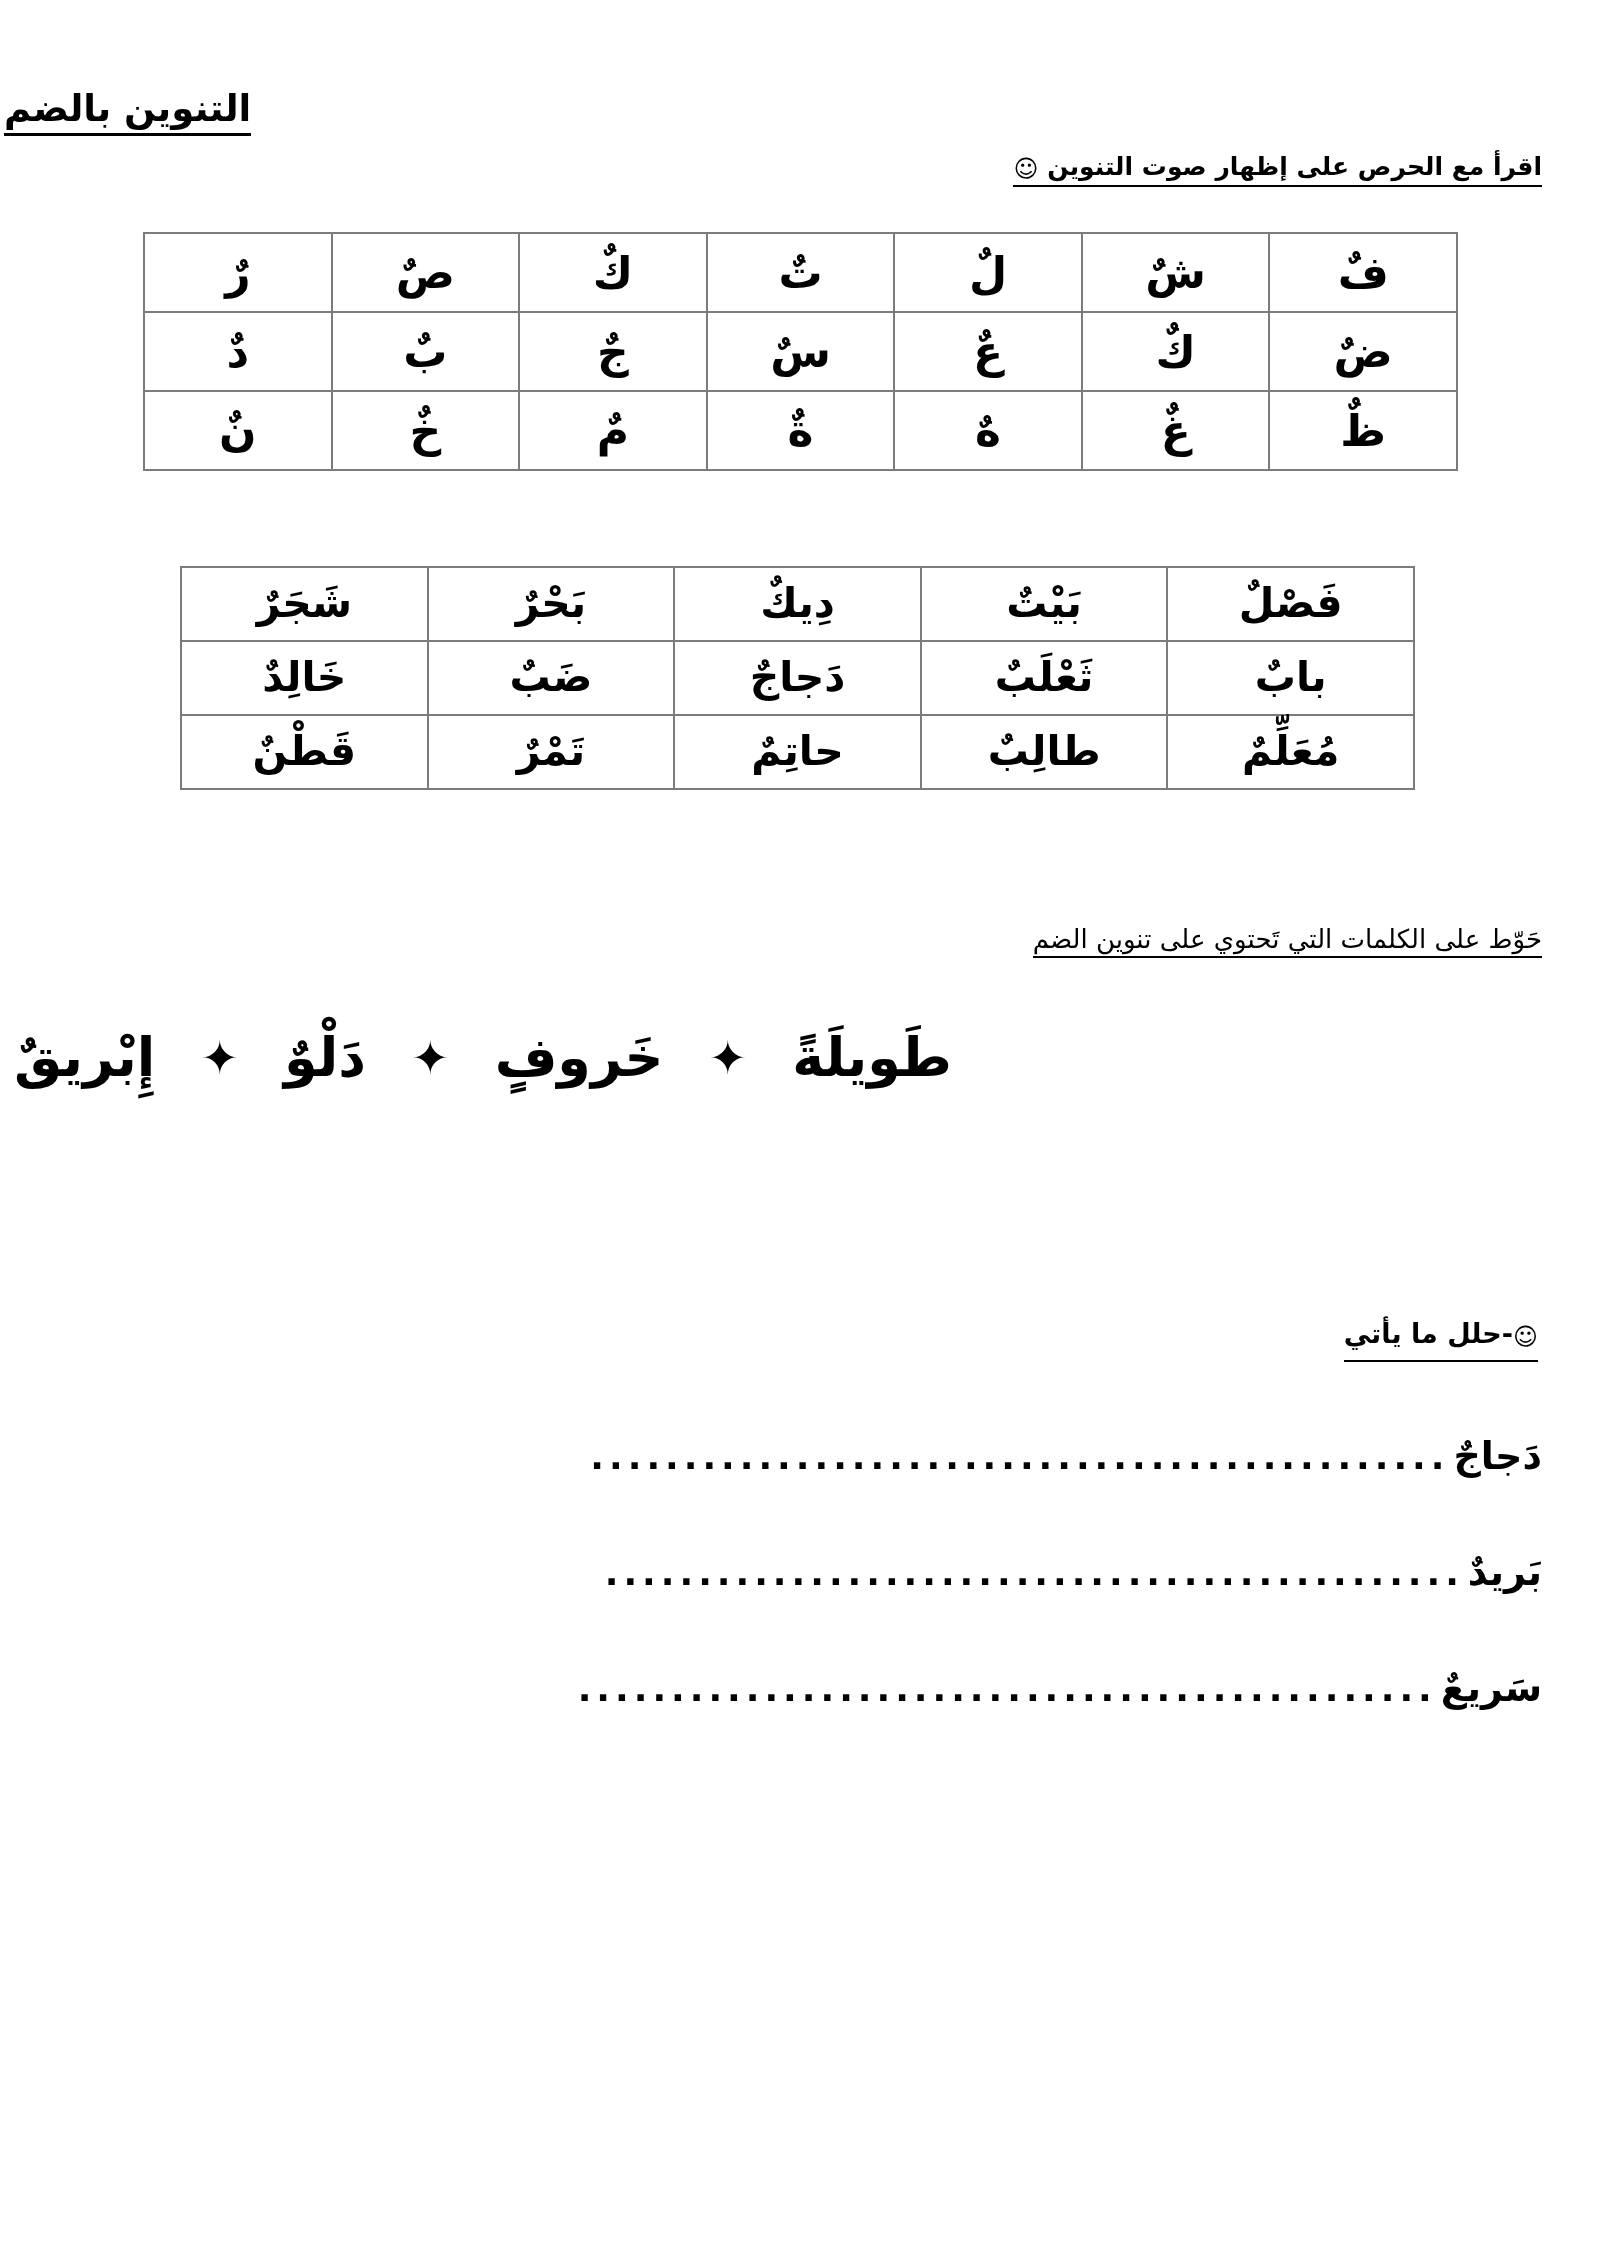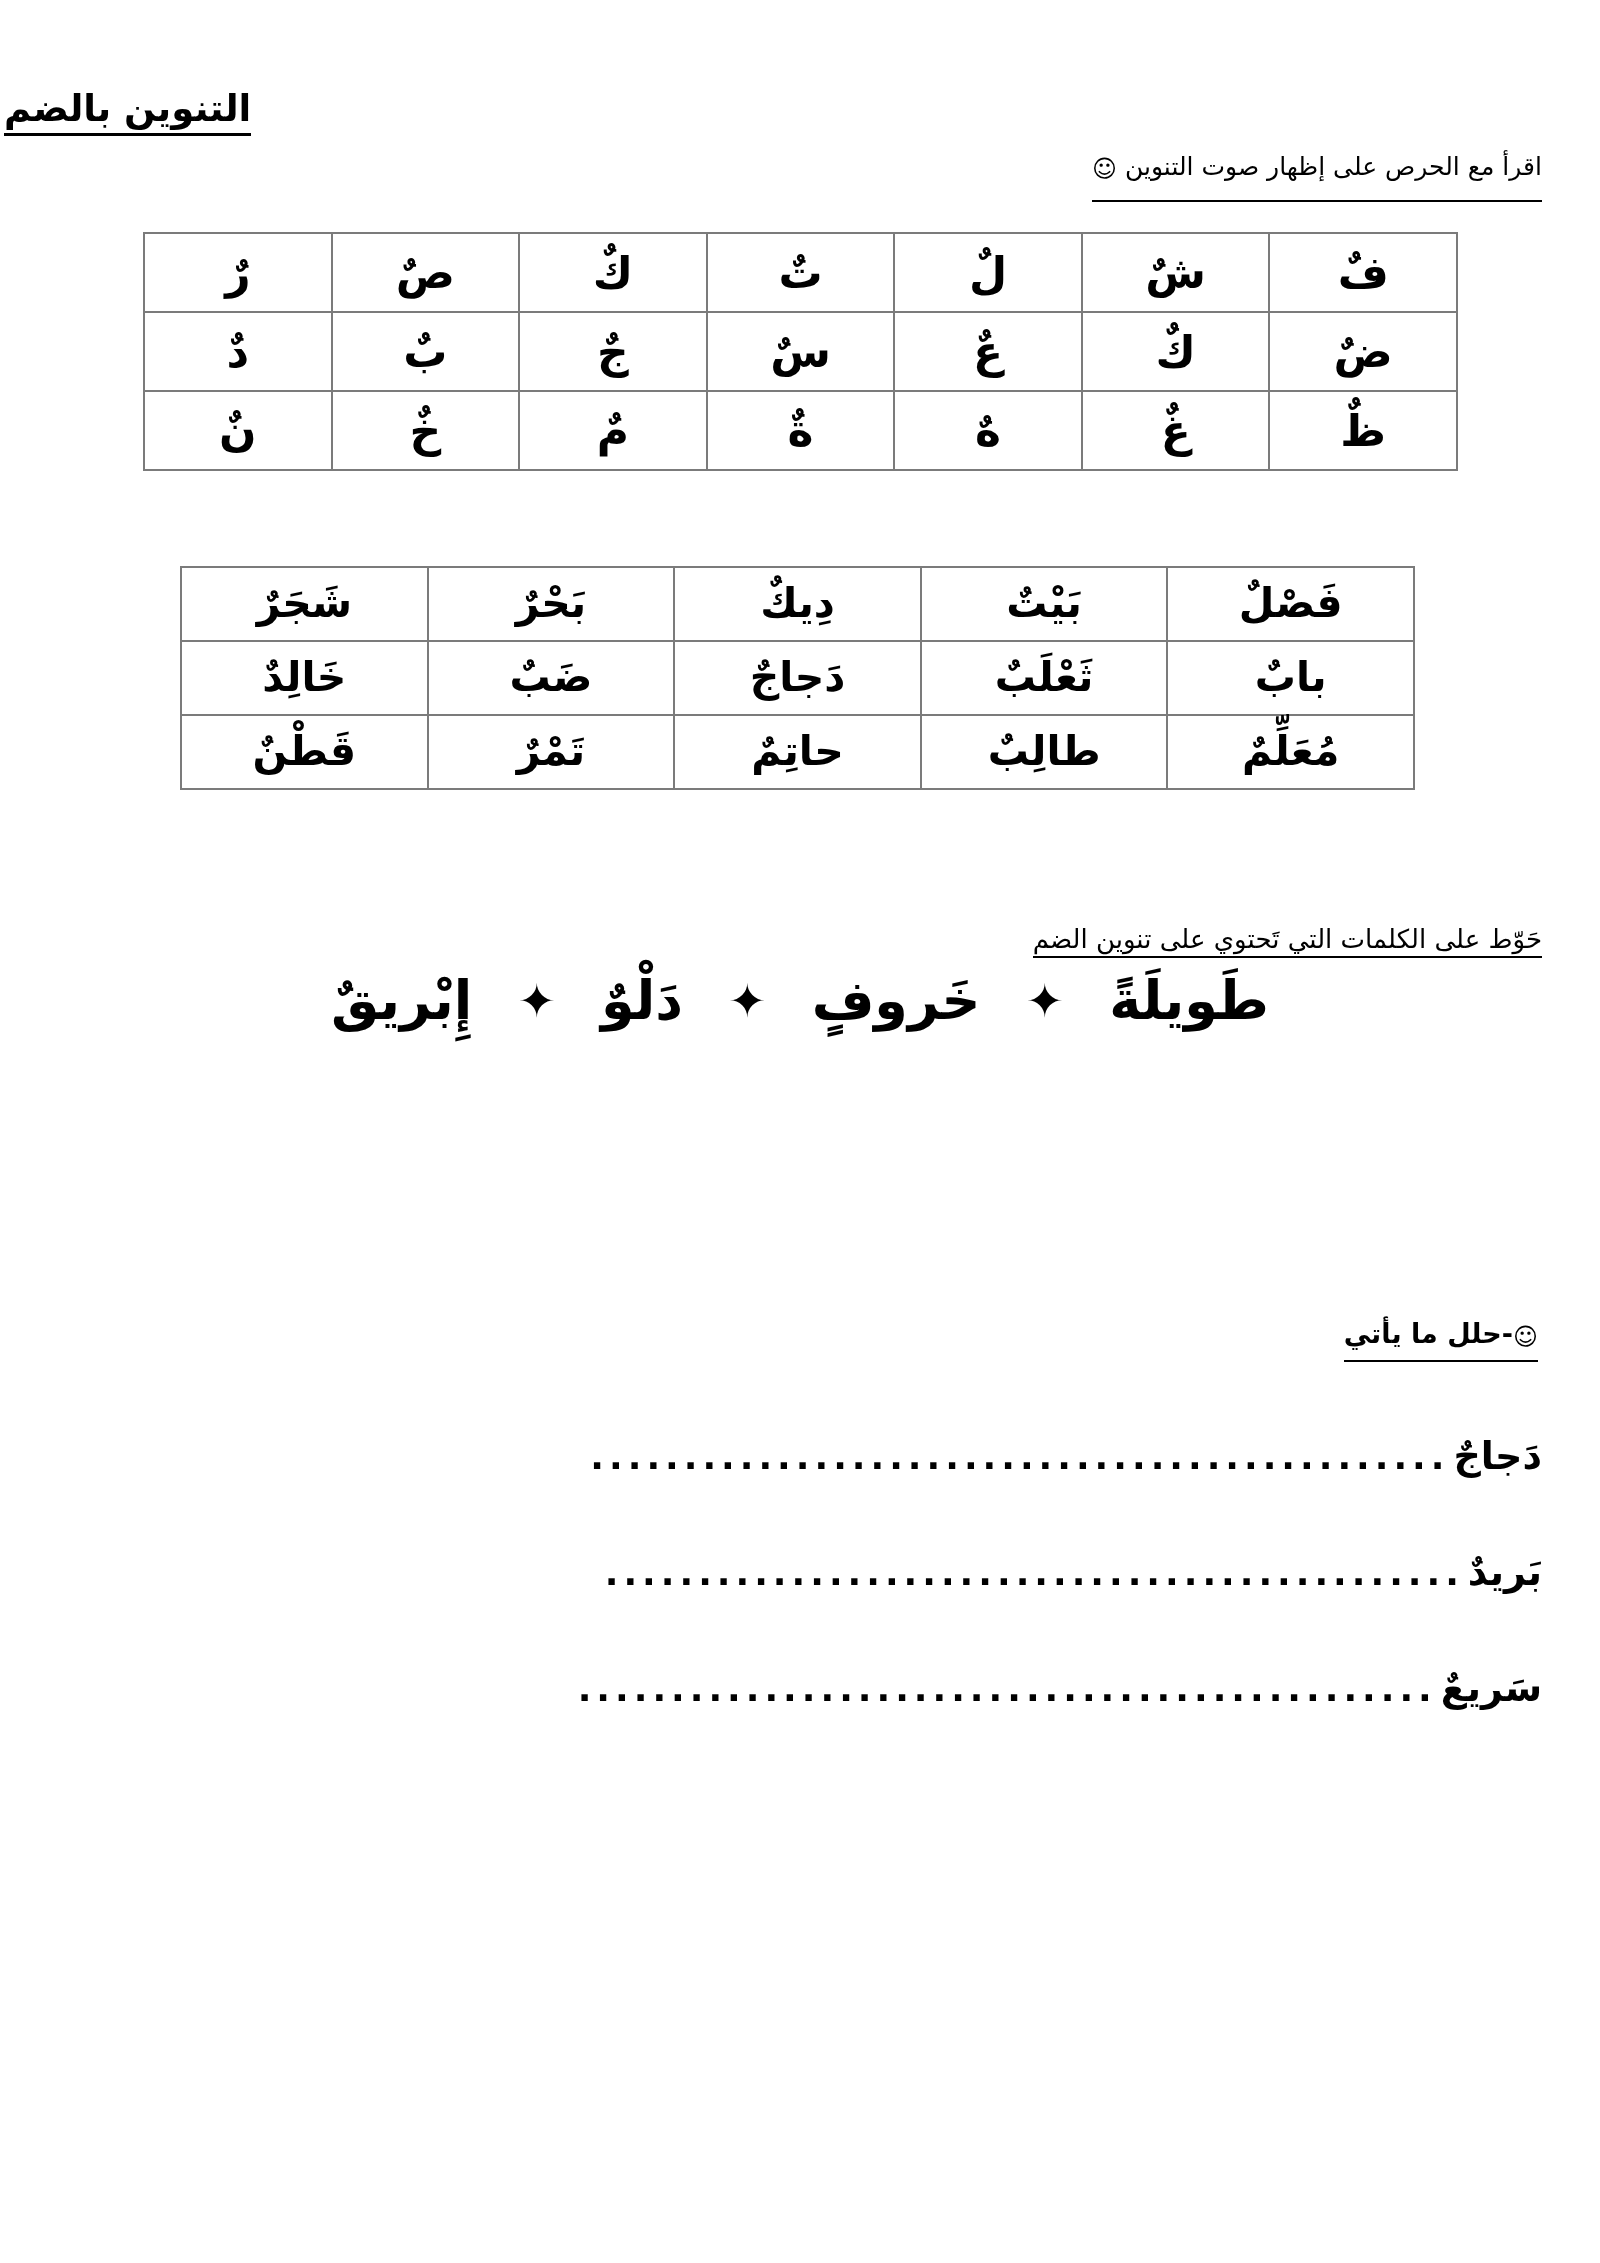--- a/index.html
+++ b/index.html
@@ -39,23 +39,23 @@
     padding-bottom: 2px;
     line-height: 1.15;
   }
 
   
   .instr-1 {
     position: absolute;
     top: 152px;
     right: 58px;
     font-size: 25px;
-    font-weight: normal;
+    font-weight: bold;
     border-bottom: 2px solid #000;
-    padding-bottom: 16px;
+    padding-bottom: 1px;
     white-space: nowrap;
     line-height: 1.2;
   }
   .smiley {
     font-size: 24px;
     display: inline-block;
     vertical-align: -2px;
   }
 
   
@@ -105,24 +105,24 @@
     border-bottom: 2px solid #000;
     padding-bottom: 1px;
     white-space: nowrap;
     line-height: 1.2;
     margin-top: 24px;
   }
 
   
   .word-row {
     position: absolute;
-    top: 965px;
+    top: 1022px;
     left: 0;
     right: 0;
-    text-align: center;
+    text-align: left;
     direction: rtl;
     white-space: nowrap;
   }
   .word-row .word {
     display: inline-block;
     font-size: 54px;
     font-weight: bold;
     line-height: 1.35;
     vertical-align: middle;
     padding: 0 14px;

